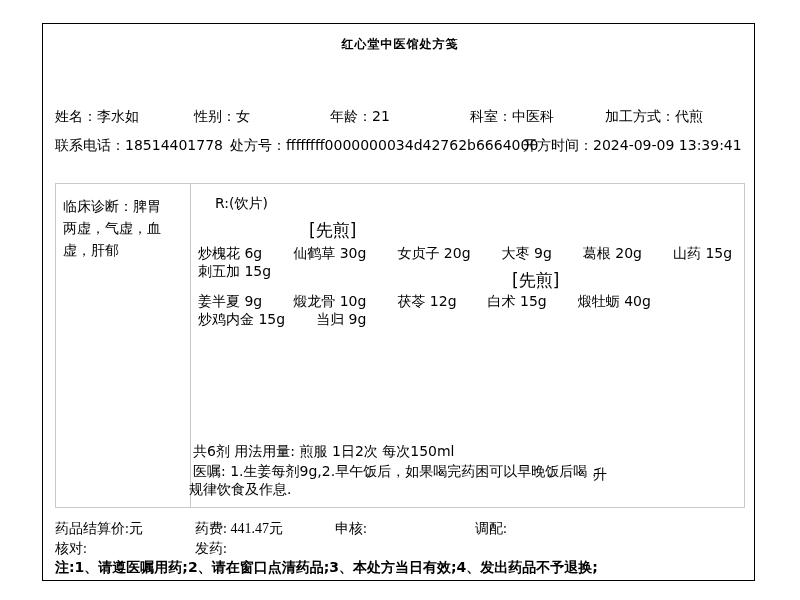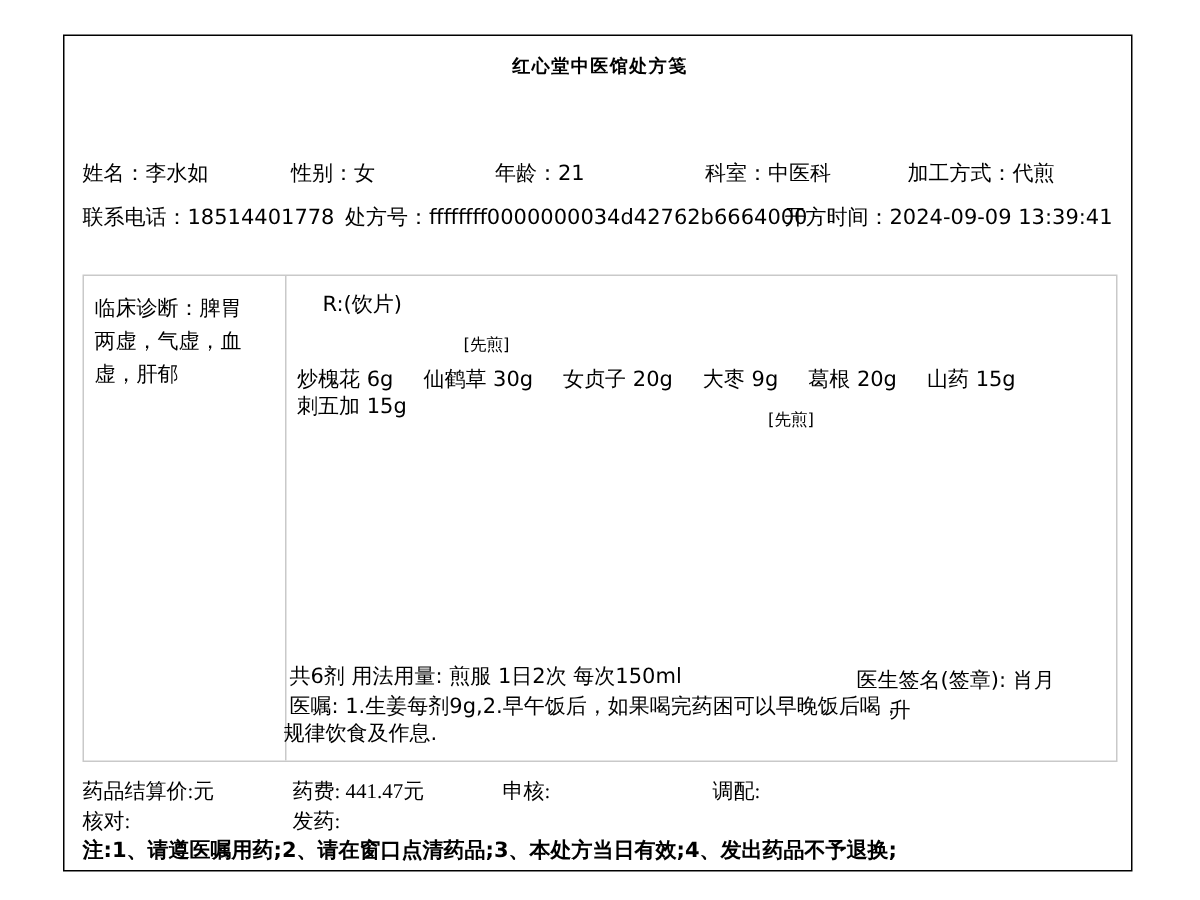--- a/index.html
+++ b/index.html
@@ -21,24 +21,24 @@
   .rx-box{
     left:55px;top:183px;width:690px;height:325px;
     border:1px solid #c9c9c9;box-sizing:border-box;
   }
   .diag-col{
     left:0;top:0;width:135px;height:323px;
     border-right:1px solid #c9c9c9;box-sizing:border-box;
     padding:11px 16px 0 7px;line-height:22px;
   }
   .rx-label{left:147px;top:11px;line-height:17px;margin-left:12px;}
-  .decoct-tag{line-height:14px;font-size:11px;}
+  .decoct-tag{line-height:14px;font-size:17px;}
   .herb-row{
     left:142px;top:0;width:540px;display:flex;flex-wrap:wrap;
-    column-gap:20px;line-height:18px;white-space:nowrap;align-items:center;
+    column-gap:31px;line-height:18px;white-space:nowrap;align-items:center;
   }
   .usage{left:137px;top:258px;line-height:18px;white-space:nowrap;}
   .sign{left:515px;top:261px;line-height:18px;white-space:nowrap;}
   .instr1{left:137px;top:278px;line-height:18px;white-space:nowrap;}
   .overflow-char{left:537px;top:281px;line-height:18px;}
   .instr2{left:133px;top:296px;line-height:18px;white-space:nowrap;text-align:center;}
   .footer-item{line-height:18px;white-space:nowrap;font-family:Liberation Serif, serif;}
   .note{left:55px;top:558px;line-height:18px;white-space:nowrap;font-weight:bold;}
 </style>
 </head>
@@ -68,24 +68,32 @@
       <span>炒槐花 6g</span>
       <span>仙鹤草 30g</span>
       <span>女贞子 20g</span>
       <span>大枣 9g</span>
       <span>葛根 20g</span>
       <span>山药 15g</span>
       <span>刺五加 15g</span>
     </div>
 
   <div class="abs decoct-tag" style="left:456px;top:89px">[先煎]</div>
+  <div class="abs herb-row" style="top:108px">
+      <span>姜半夏 9g</span>
+      <span>煅龙骨 10g</span>
+      <span>茯苓 12g</span>
+      <span>白术 15g</span>
+      <span>煅牡蛎 40g</span>
+      <span>炒鸡内金 15g</span>
+      <span>当归 9g</span>
+    </div>
 
 
   <div class="abs usage">共6剂 用法用量: 煎服 1日2次 每次150ml</div>
-  <div class="abs sign">医生签名(签章): 肖月</div>
   <div class="abs instr1">医嘱: 1.生姜每剂9g,2.早午饭后，如果喝完药困可以早晚饭后喝，</div>
   <div class="abs overflow-char">升</div>
   <div class="abs instr2">规律饮食及作息.</div>
 </div>
 
 <div class="abs footer-item" style="left:55px;top:520px">药品结算价:元</div>
 <div class="abs footer-item" style="left:195px;top:520px">药费: 441.47元</div>
 <div class="abs footer-item" style="left:335px;top:520px">申核:</div>
 <div class="abs footer-item" style="left:475px;top:520px">调配:</div>
 <div class="abs footer-item" style="left:55px;top:540px">核对:</div>

